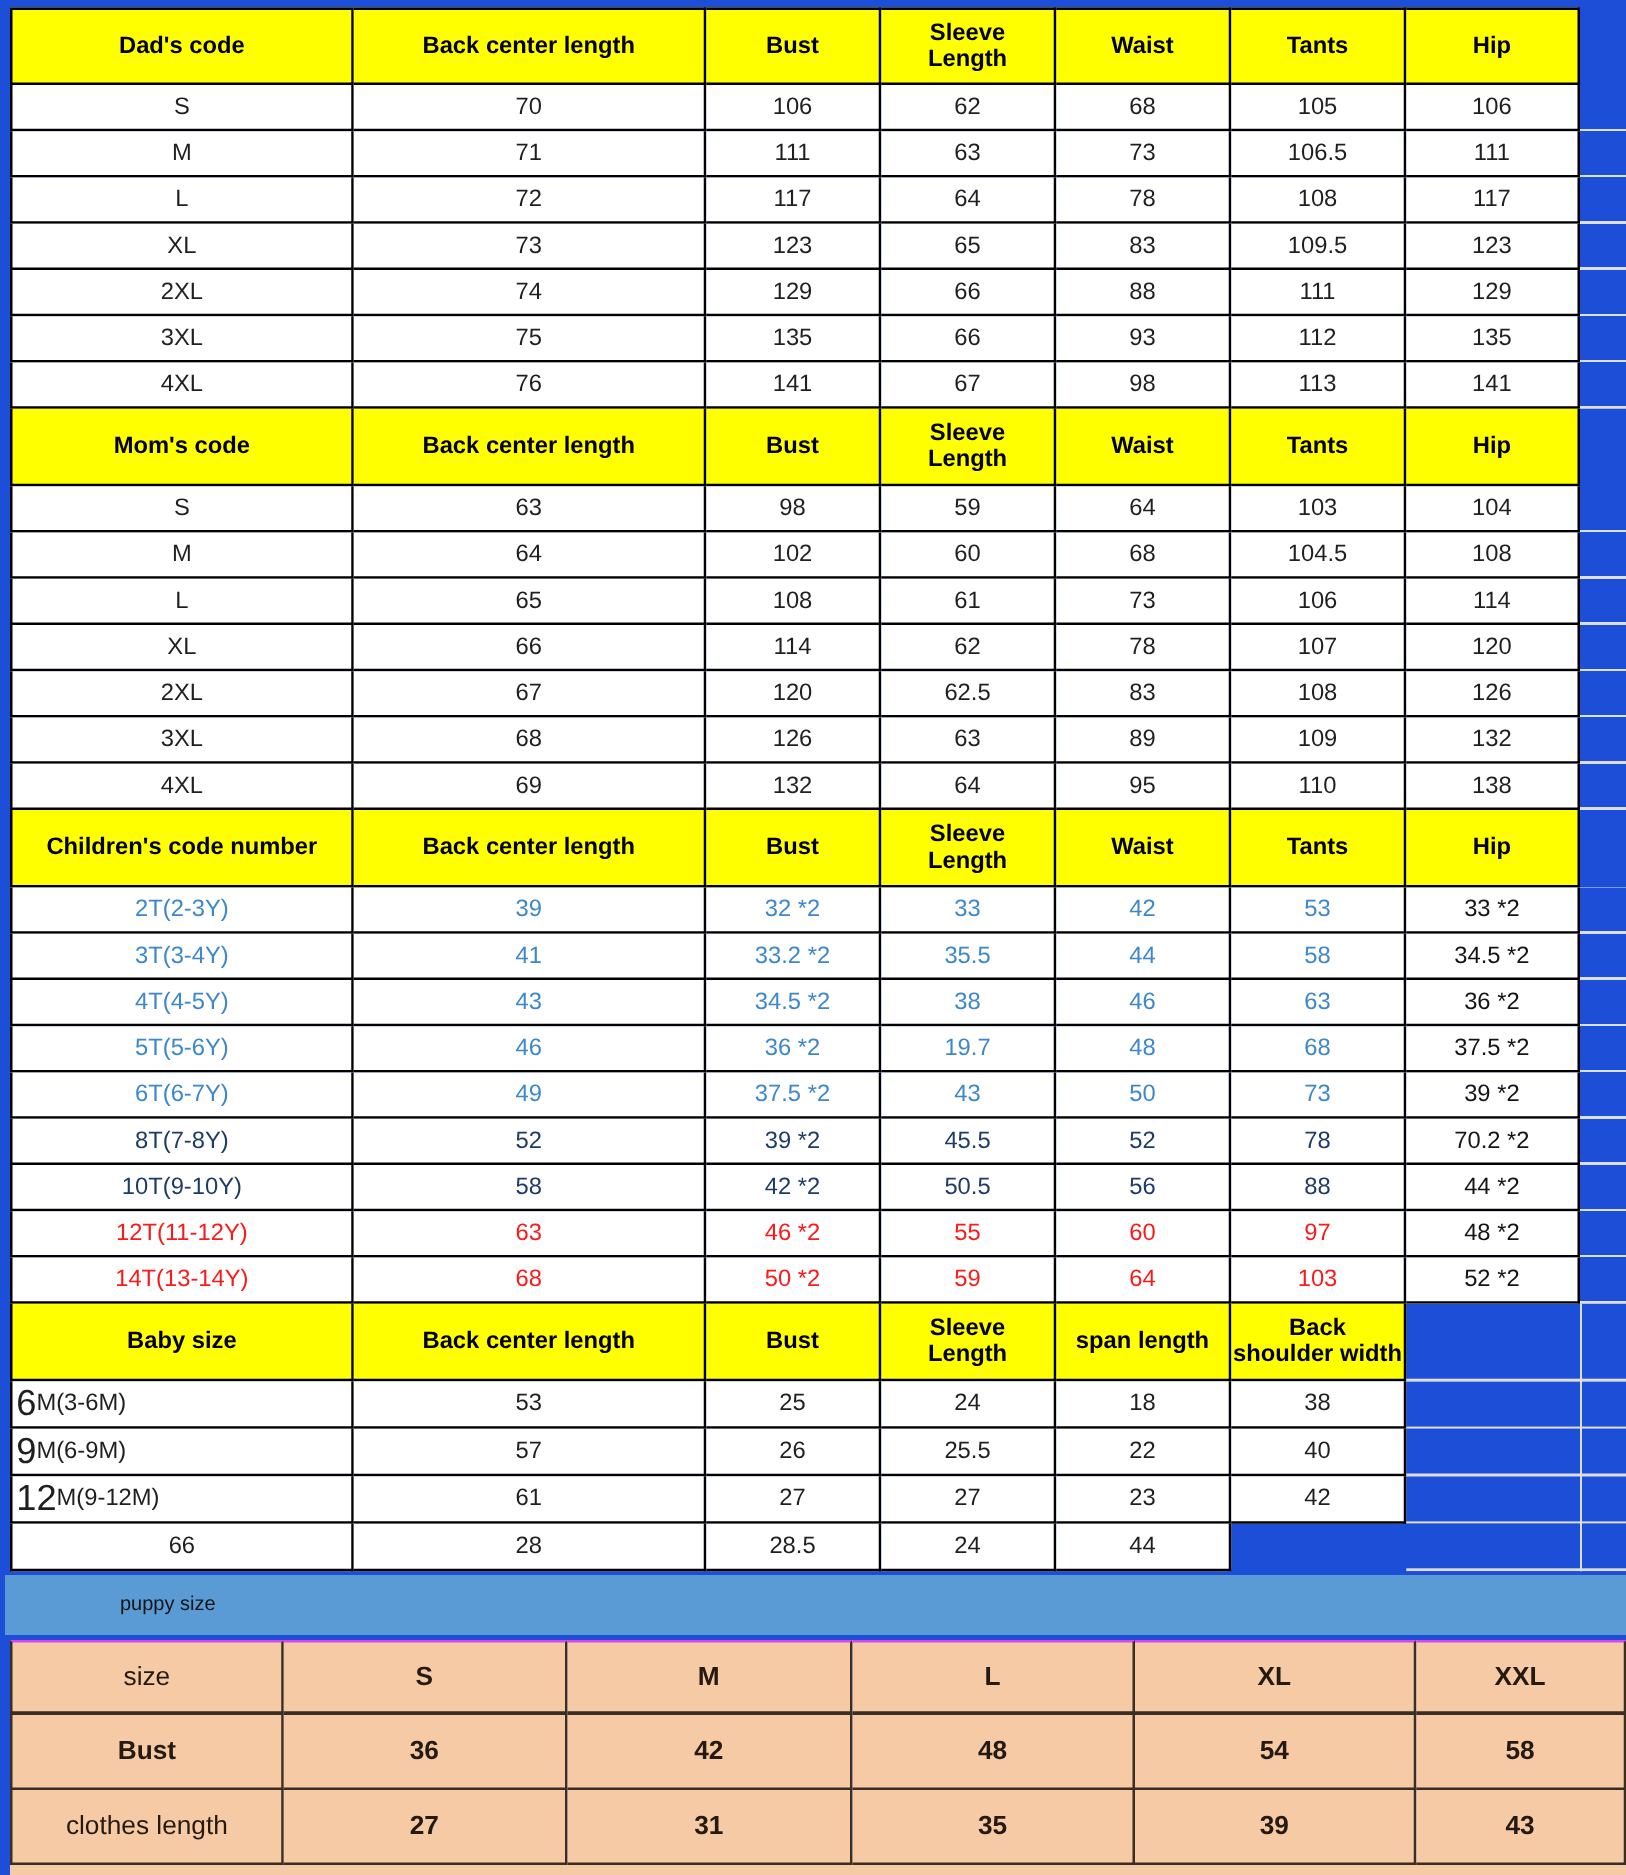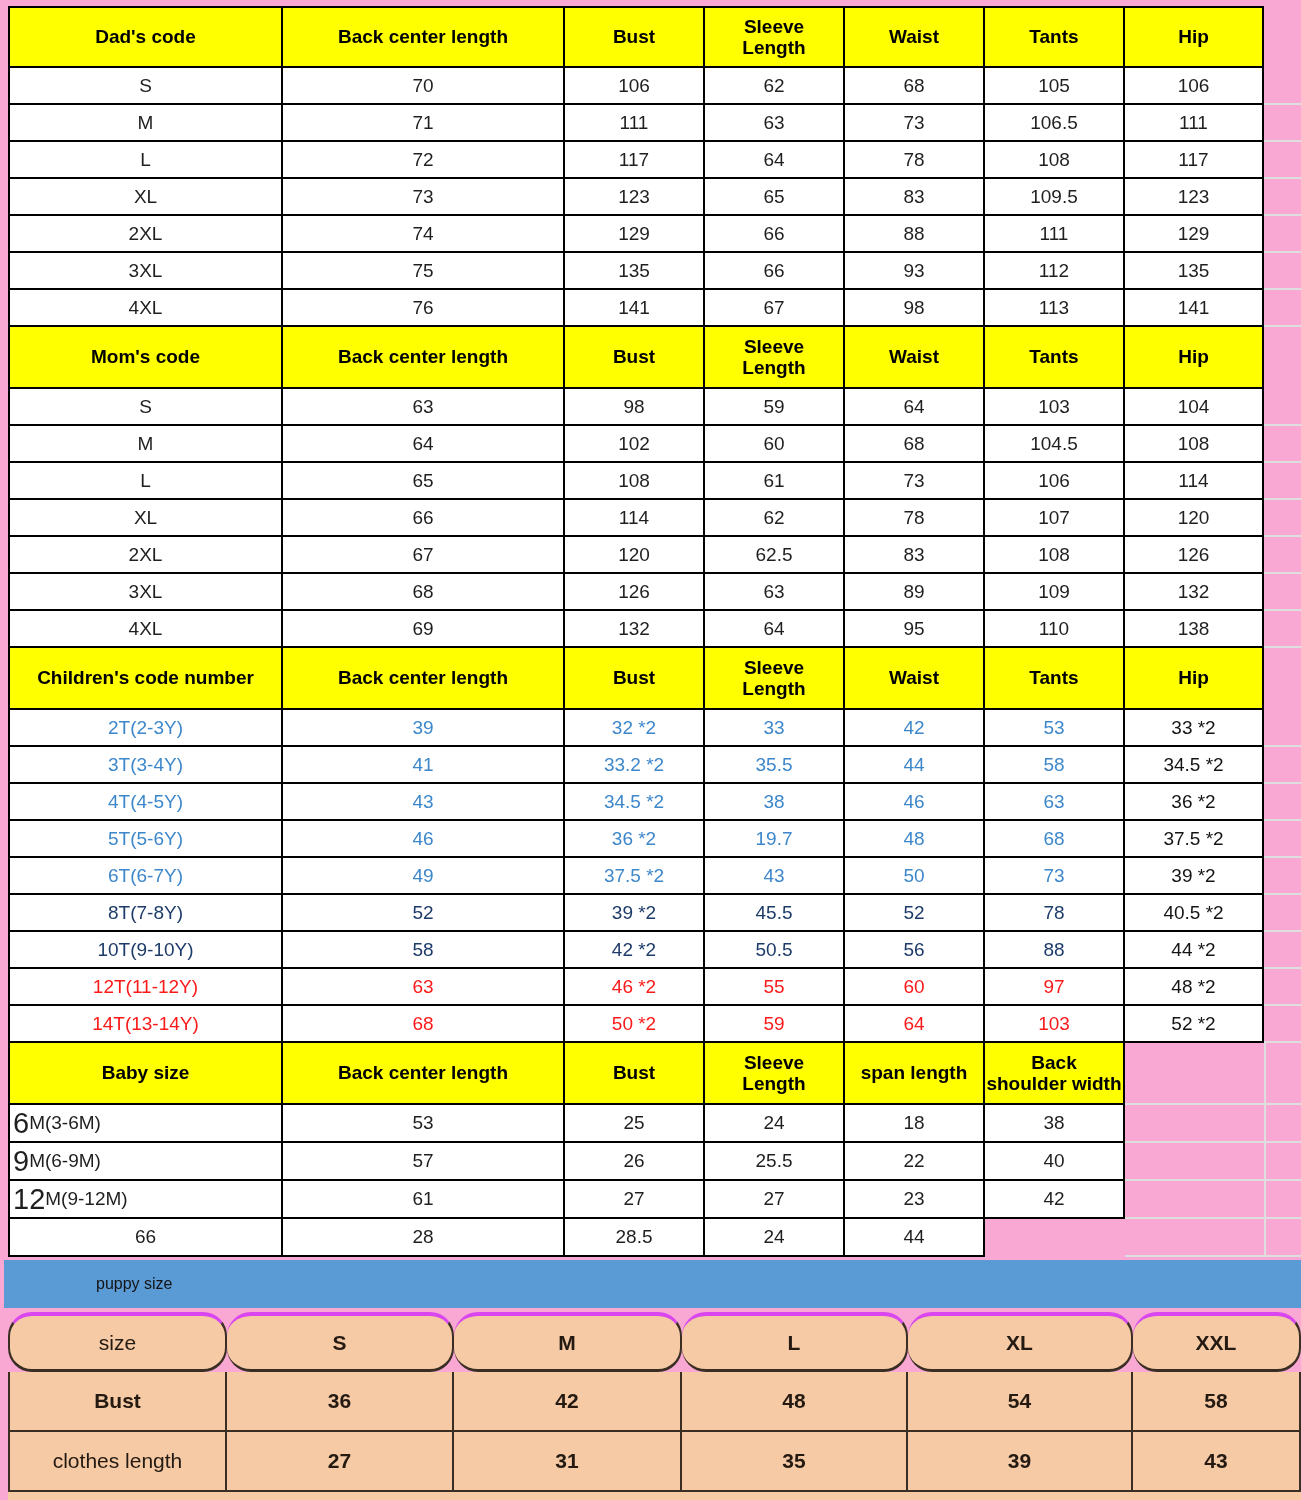--- a/index.html
+++ b/index.html
@@ -1,21 +1,21 @@
 <!DOCTYPE html>
 <html><head>
 <meta charset="utf-8">
 <style>
   html,body { margin:0; padding:0; background:#ffffff; }
   .sheet {
     position:relative;
     width:1301px; height:1500px;
     box-sizing:border-box;
     padding-top:6px;
-    background:#f9a8d4;
+    background:#1d4ed8;
     font-family:"Liberation Sans", sans-serif;
     overflow:hidden;
   }
   
   .ftable { position:relative; margin-left:8px; }
   .row { display:grid; }
   .cols7 { grid-template-columns:275px 282px 140px 140px 140px 140px 139px; }
   .cols6 { grid-template-columns:275px 282px 140px 140px 140px 140px; }
   .cell {
     box-sizing:border-box;
@@ -67,21 +67,21 @@
   .prow { display:grid; grid-template-columns:219px 227px 228px 226px 225px 168px; }
   .pcell {
     box-sizing:border-box;
     height:60px;
     display:flex; align-items:center; justify-content:center;
     background:#f5caa5;
     border-right:2px solid #3a2d23; border-bottom:2px solid #3a2d23;
     font-size:21px; color:#241a12;
   }
   .prow .pcell:first-child { border-left:2px solid #3a2d23; }
-  .prow:first-child .pcell { border-top:4px solid #d946ef; border-bottom-width:3px;border-radius:24px; }
+  .prow:first-child .pcell { border-top:2px solid #d946ef; border-bottom-width:3px; }
   .pbold { font-weight:bold; }
   .pstrip { margin-left:8px; width:1293px; height:8px; background:#f5caa5; }
 </style>
 </head>
 <body>
 
 <div class="sheet">
   <section class="ftable first">
       <div class="row head cols7">
         <div class="cell hcell">Dad's code</div>
@@ -290,21 +290,21 @@
         <div class="cell dcell blue">73</div>
         <div class="cell dcell blue black">39 *2</div>
       </div>
       <div class="row cols7 r37">
         <div class="cell dcell navy">8T(7-8Y)</div>
         <div class="cell dcell navy">52</div>
         <div class="cell dcell navy">39 *2</div>
         <div class="cell dcell navy">45.5</div>
         <div class="cell dcell navy">52</div>
         <div class="cell dcell navy">78</div>
-        <div class="cell dcell navy black">40.5 *2</div>
+        <div class="cell dcell navy black">70.2 *2</div>
       </div>
       <div class="row cols7 r37">
         <div class="cell dcell navy">10T(9-10Y)</div>
         <div class="cell dcell navy">58</div>
         <div class="cell dcell navy">42 *2</div>
         <div class="cell dcell navy">50.5</div>
         <div class="cell dcell navy">56</div>
         <div class="cell dcell navy">88</div>
         <div class="cell dcell navy black">44 *2</div>
       </div>

